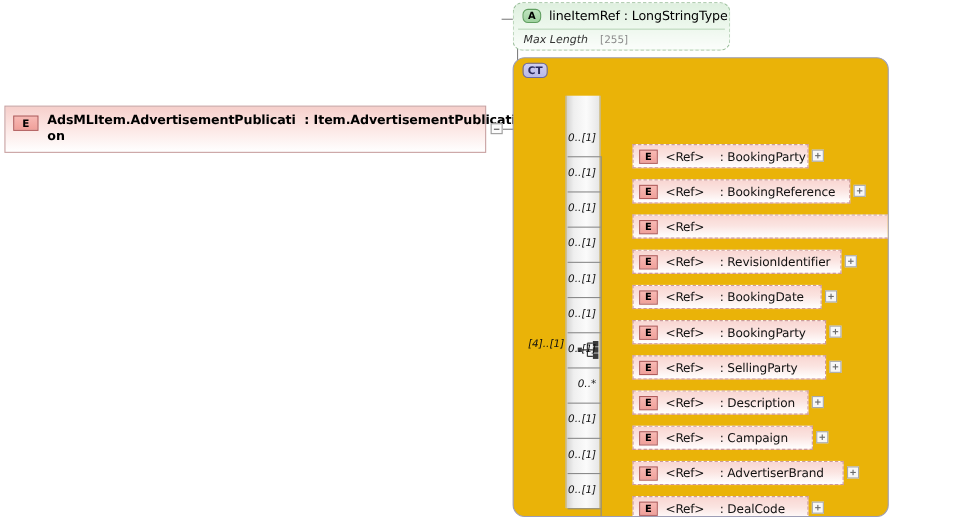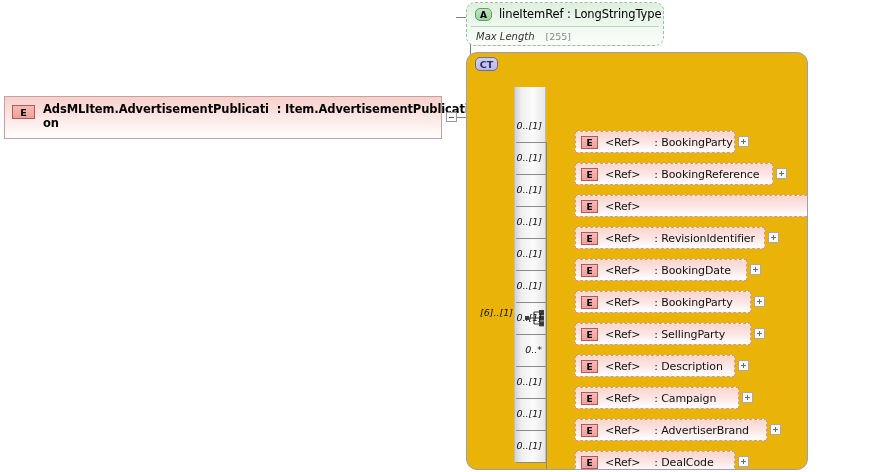--- a/index.html
+++ b/index.html
@@ -152,21 +152,21 @@
   </div>
 </div>
 
 <div id="ct-box" class="abs">
   <div id="ct-head">
     <span class="cttag">CT</span>
   </div>
 
   <div id="compositor-band"></div>
 
-  <div id="compositor-card">[6]..[1]</div>
+  <div id="compositor-card">[4]..[1]</div>
 
   <svg id="compositor-icon" viewBox="0 0 20 18">
     <rect x="0" y="7" width="4" height="4" fill="#3a3a3a"></rect>
     <path d="M4 9 H9 M9 3 V15 M9 3 H14 M9 9 H14 M9 15 H14" stroke="#3a3a3a" stroke-width="1.1" fill="none"></path>
     <rect x="14" y="1" width="5" height="5" fill="#3a3a3a"></rect>
     <rect x="14" y="6.6" width="5" height="5" fill="#3a3a3a"></rect>
     <rect x="14" y="12.3" width="5" height="5" fill="#3a3a3a"></rect>
   </svg>
 
   <div id="rows-layer">

